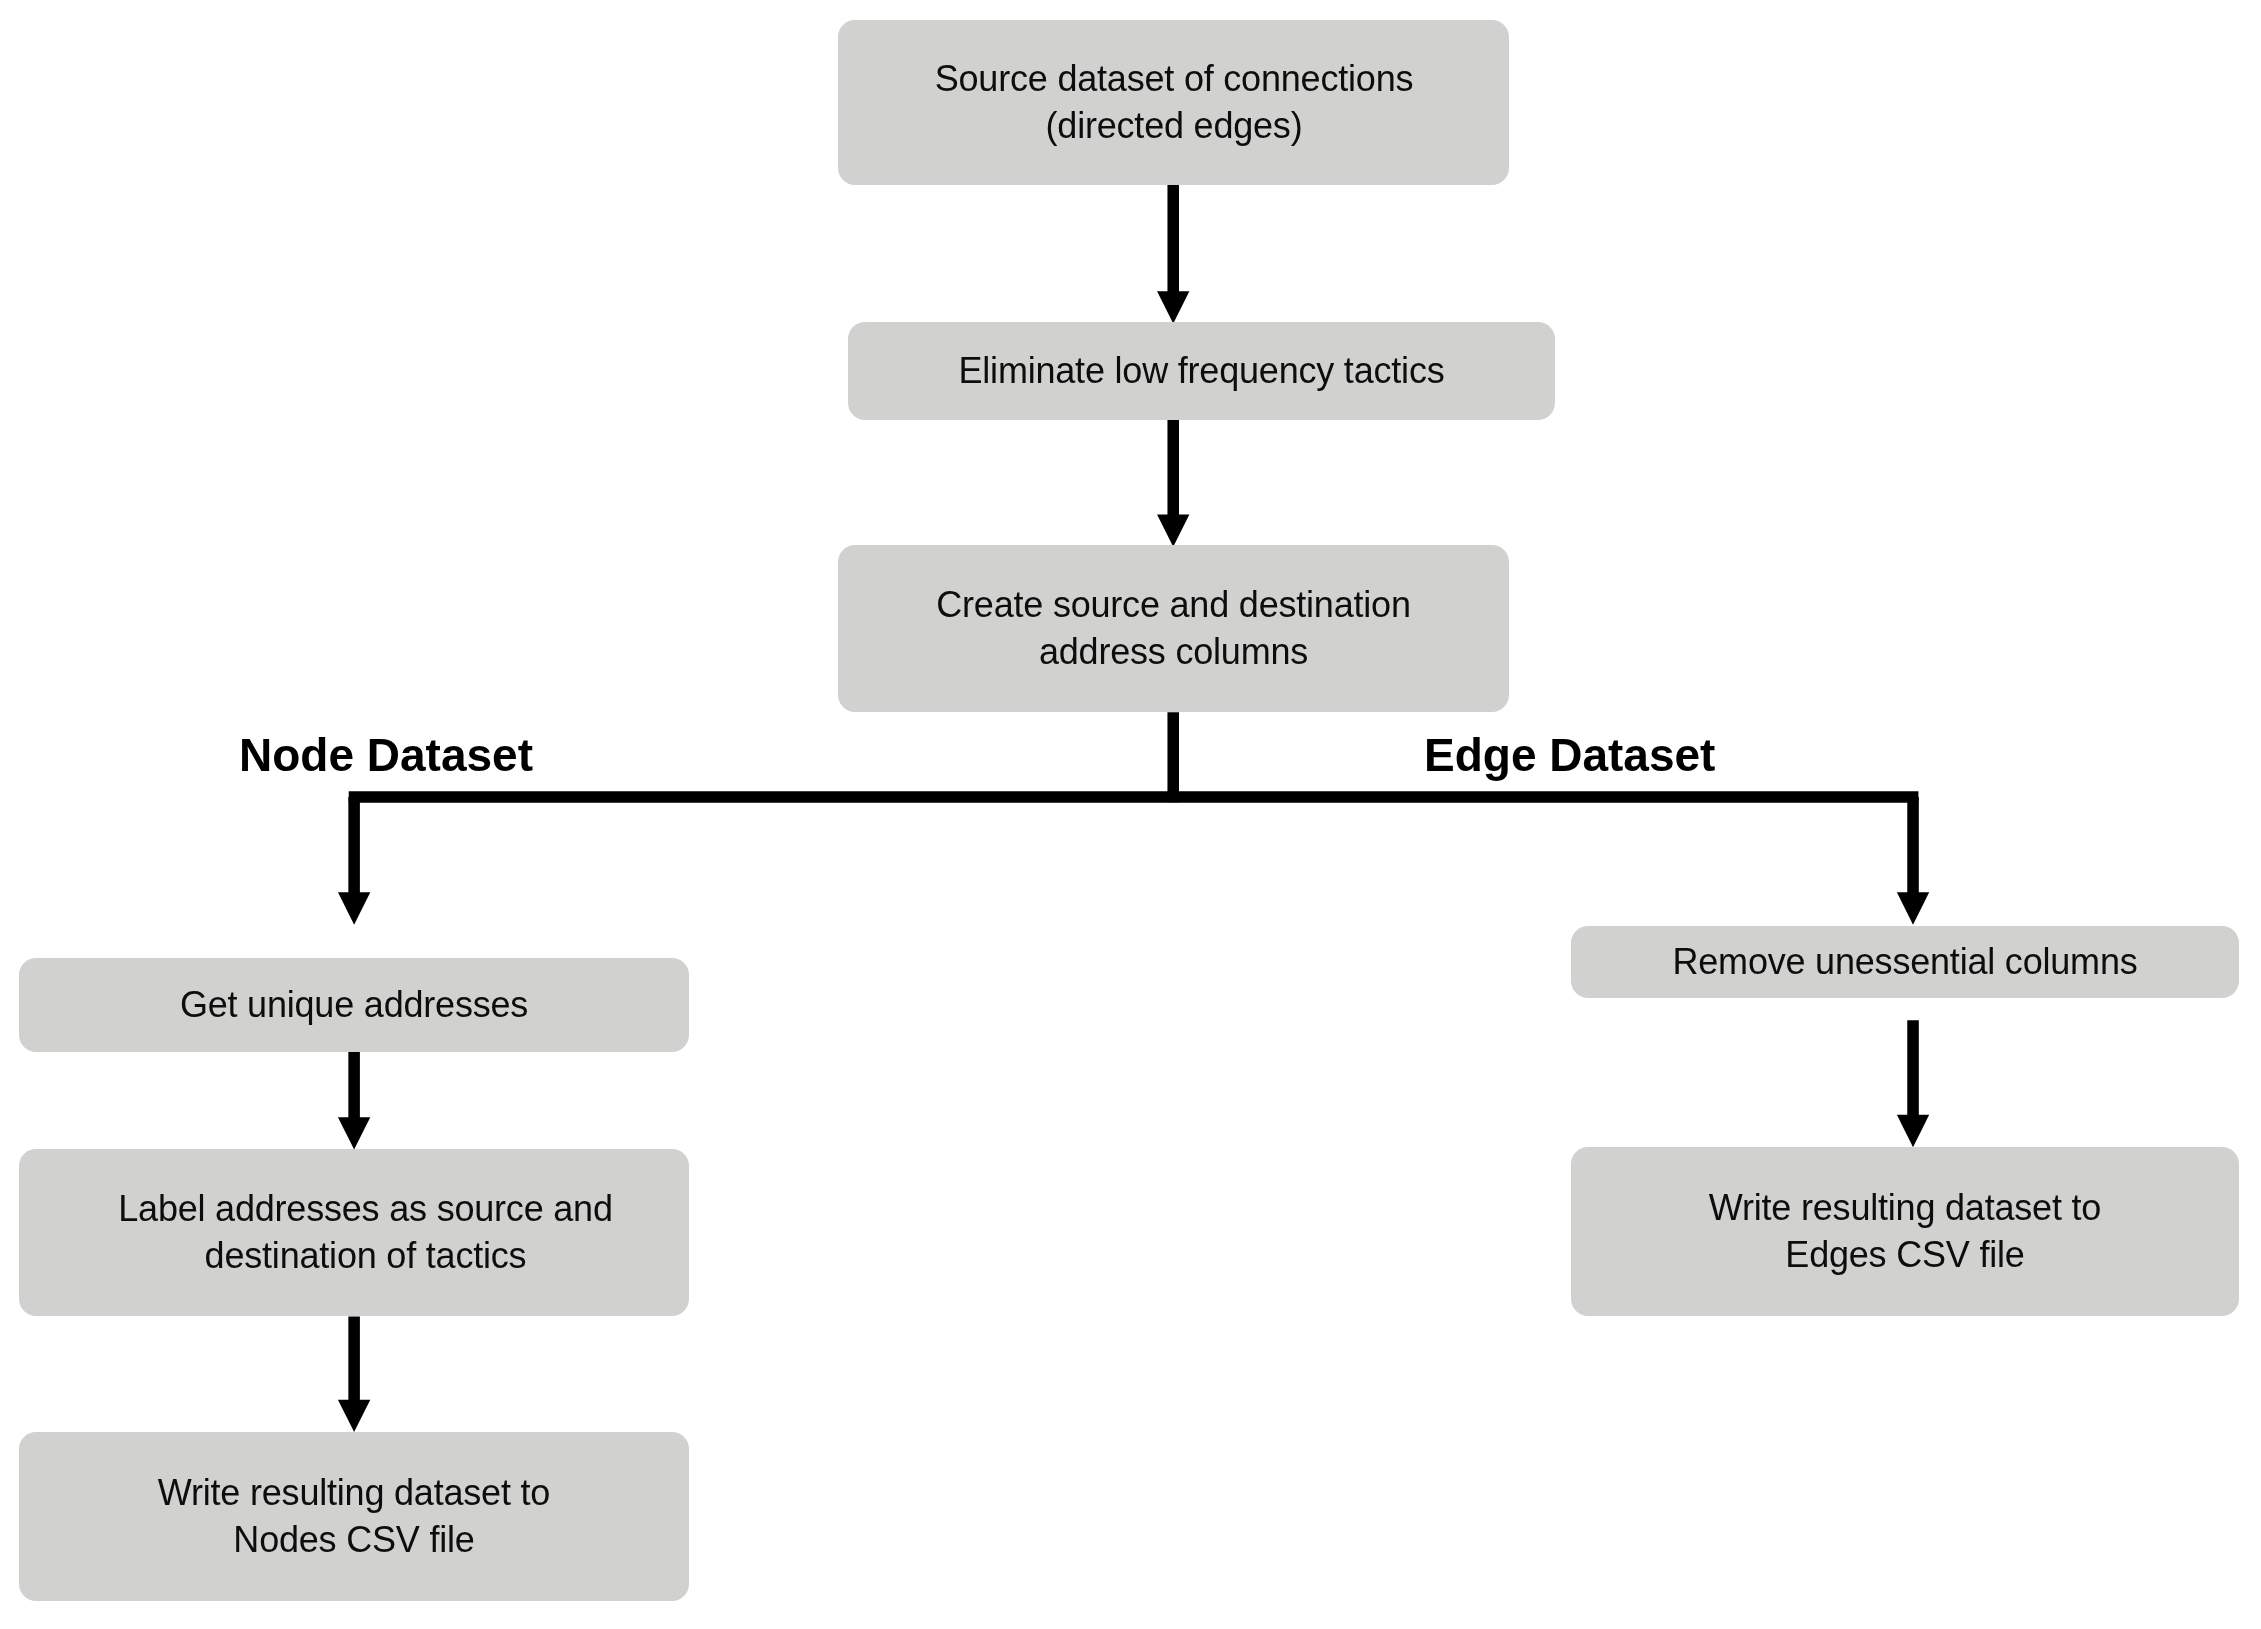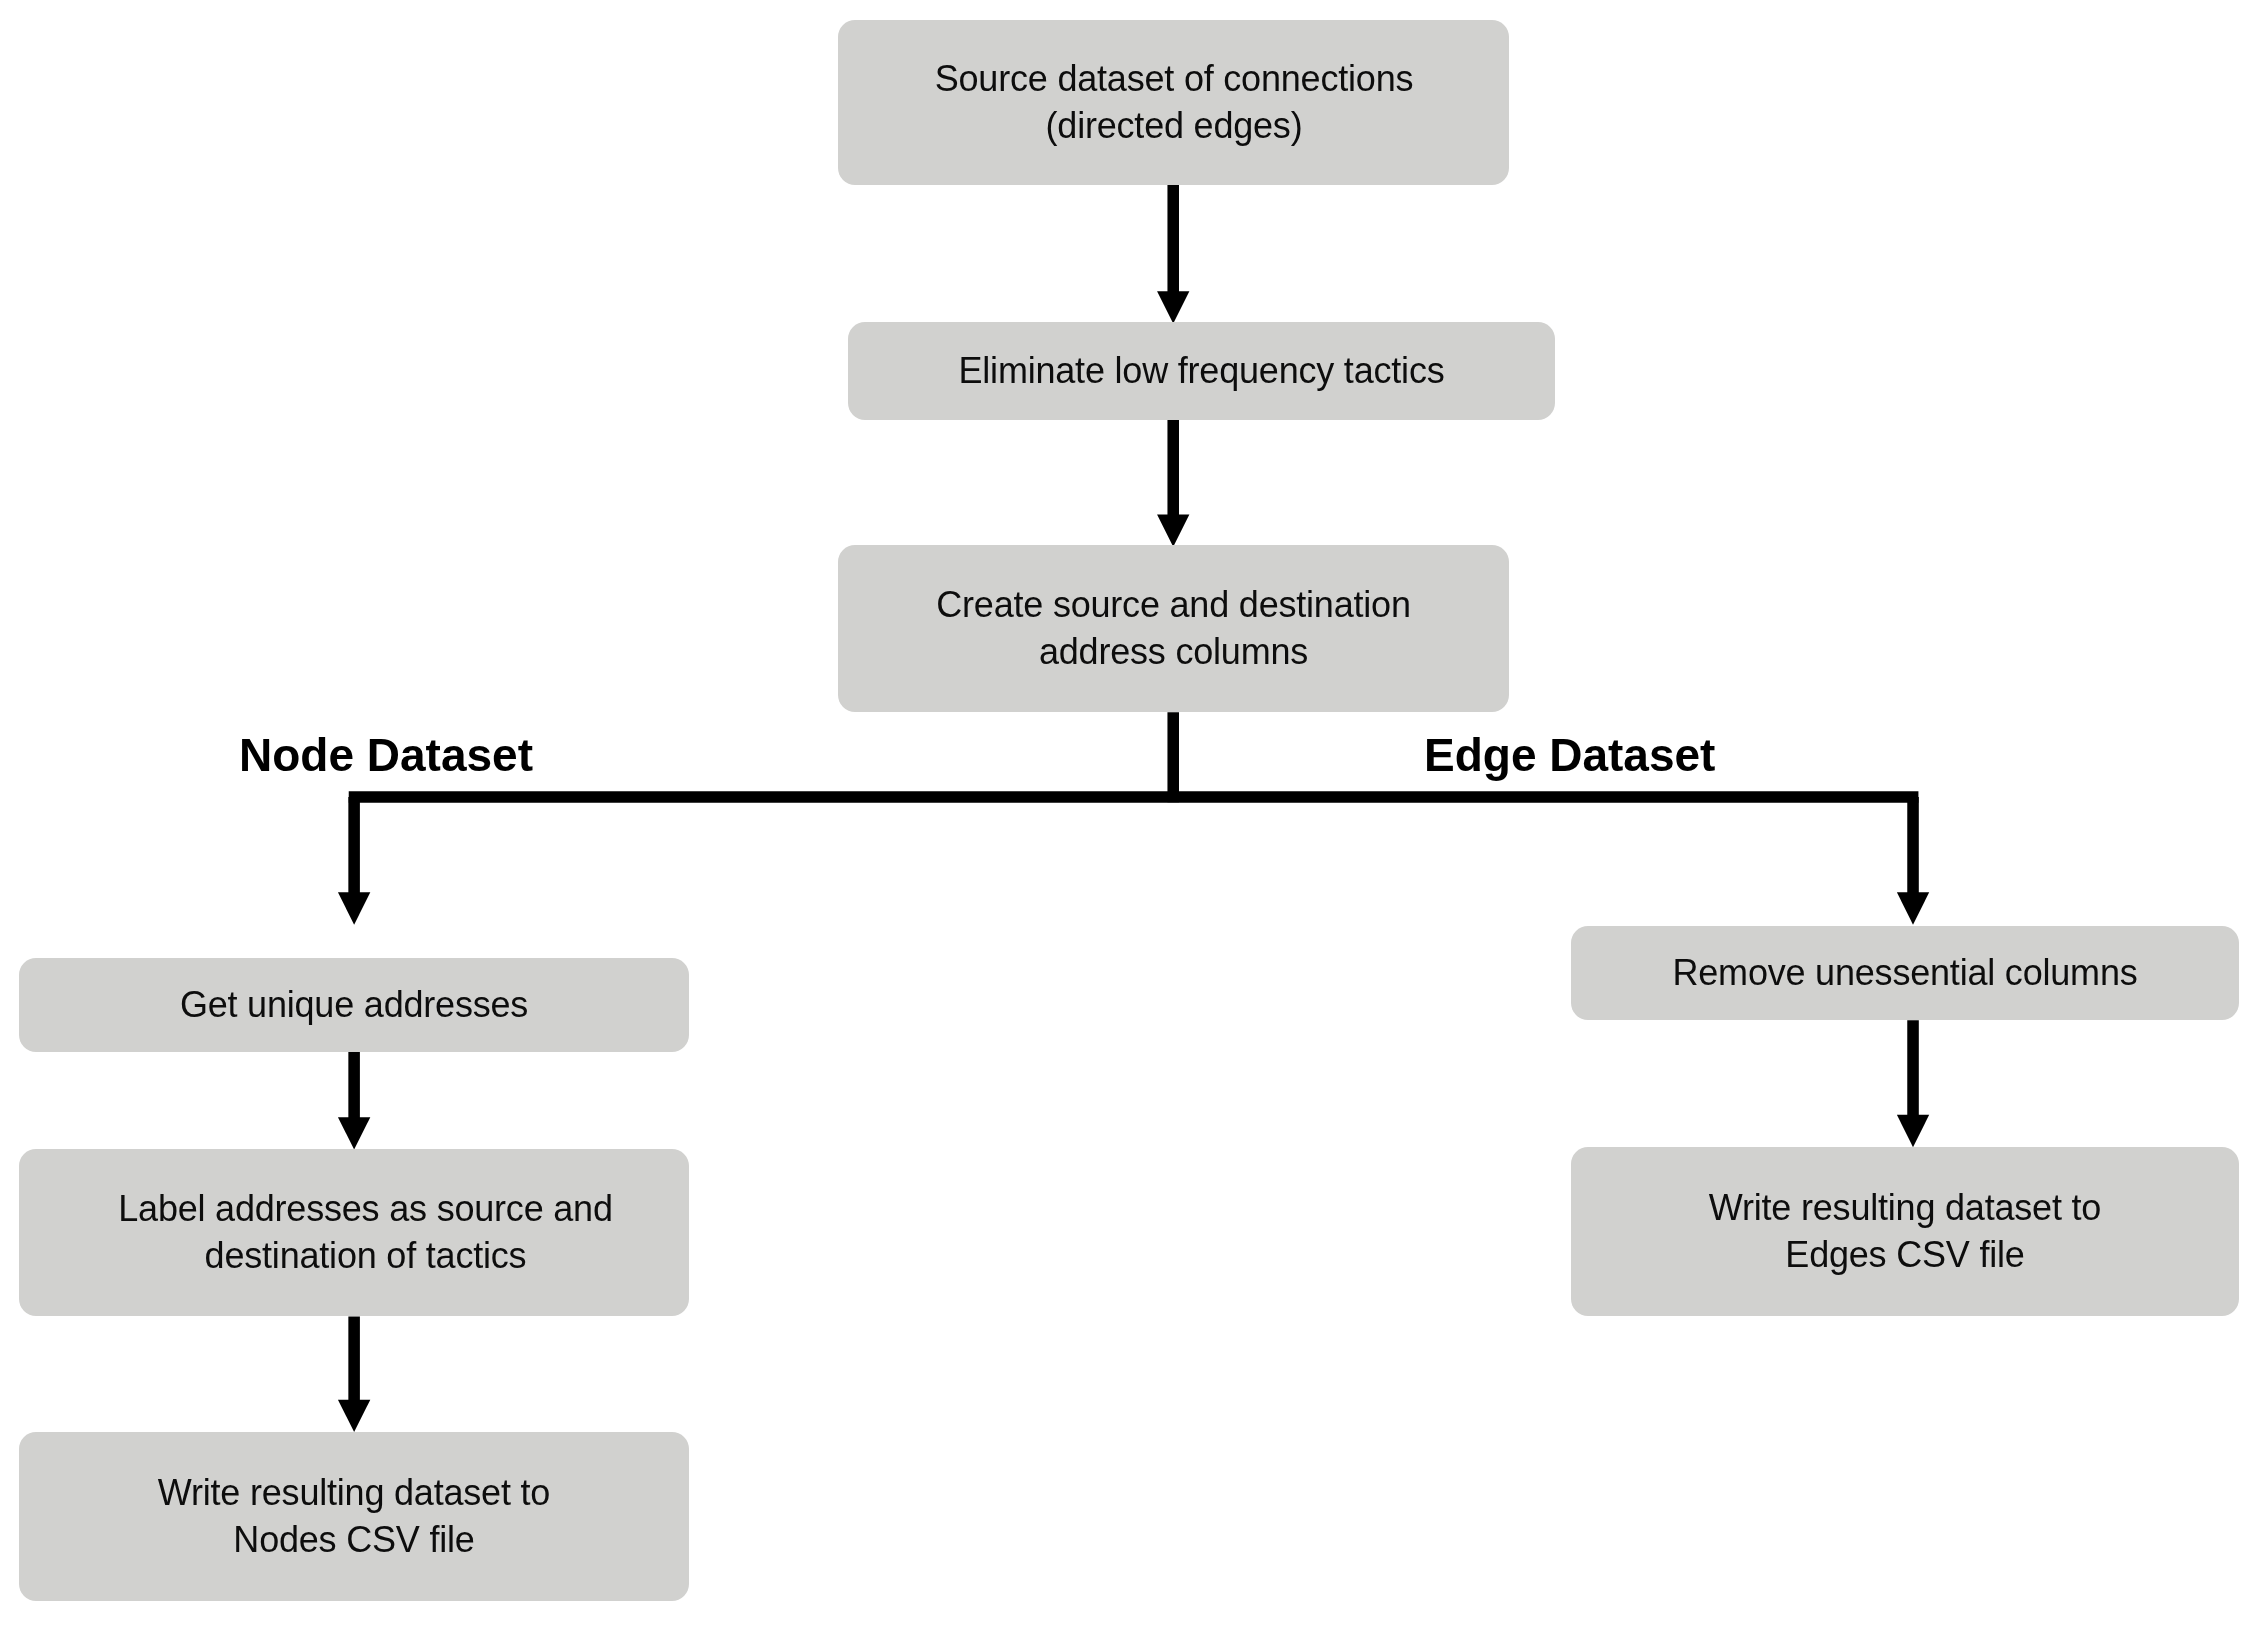--- a/index.html
+++ b/index.html
@@ -121,21 +121,21 @@
 address columns</div>
 
   <div class="node" style="left:19px; top:926px; width:670px; height:94px;margin-top:32px;">Get unique addresses</div>
 
   <div class="node" style="left:19px; top:1149px; width:670px; height:167px;padding-left:37px;">Label addresses as source and
 destination of tactics</div>
 
   <div class="node" style="left:19px; top:1432px; width:670px; height:169px;">Write resulting dataset to
 Nodes CSV file</div>
 
-  <div class="node" style="left:1571px; top:926px; width:668px; height:94px;">Remove unessential columns</div>
+  <div class="node" style="left:1571px; top:926px; width:668px; height:72px;">Remove unessential columns</div>
 
   <div class="node" style="left:1571px; top:1147px; width:668px; height:169px;">Write resulting dataset to
 Edges CSV file</div>
 
   <div class="branch-label" style="left:239px; top:728px; width:339px;">Node Dataset</div>
 
   <div class="branch-label" style="left:1424px; top:728px; width:500px;">Edge Dataset</div>
 
 </div>
 

